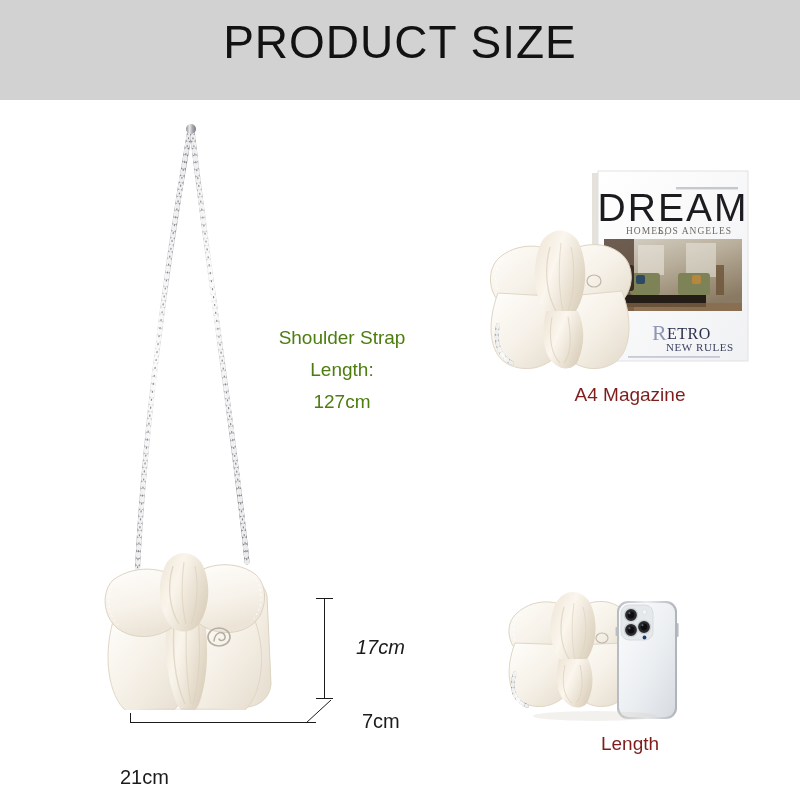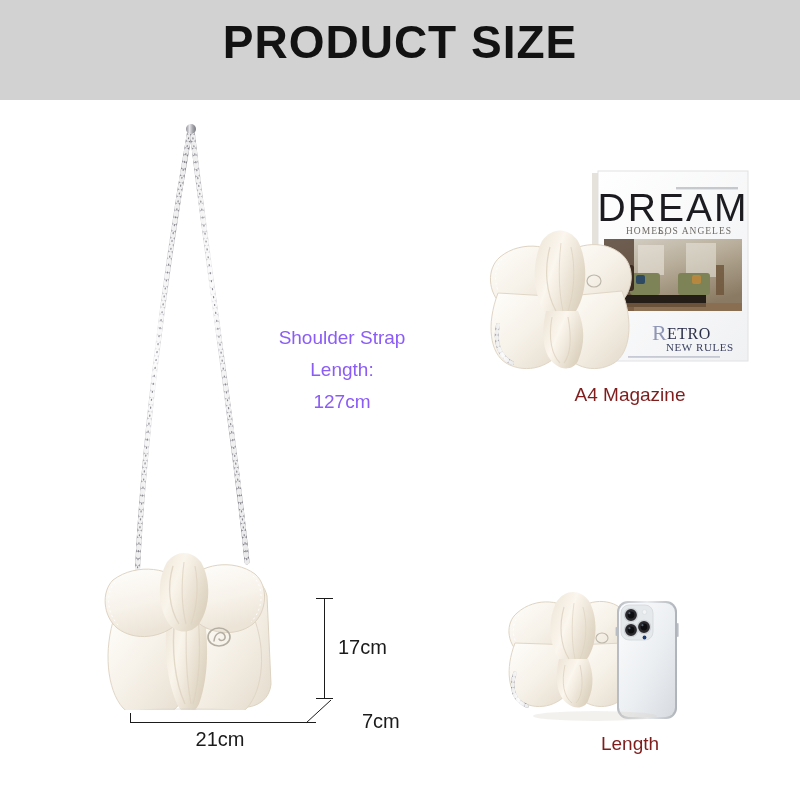--- a/index.html
+++ b/index.html
@@ -26,50 +26,50 @@
   }
   .header-title {
     position: absolute;
     left: 0; top: 0;
     width: 800px;
     height: 84px;
     display: flex;
     align-items: center;
     justify-content: center;
     font-size: 46px;
-    font-weight: bold;
+    font-weight: normal;
     letter-spacing: 1px;
     color: #121212;
     font-family: "Liberation Sans", sans-serif;
   }
 
   .strap-label {
     position: absolute;
     left: 262px;
     top: 322px;
     width: 160px;
     text-align: center;
     font-size: 19px;
     line-height: 32px;
-    color: #8b5cf6;
+    color: #4d7c0f;
   }
 
   .caption {
     position: absolute;
     text-align: center;
     font-size: 19px;
     color: #7f1d1d;
   }
   .caption-magazine { left: 510px; top: 384px; width: 240px; }
   .caption-phone    { left: 520px; top: 733px; width: 220px; }
 
   .dim-text { position: absolute; font-size: 20px; color: #1b1b1b; }
-  .dim-17 { left: 338px; top: 636px; }
+  .dim-17 { left: 356px; top: 636px; font-style: italic; }
   .dim-7  { left: 338px; top: 710px; margin-left: 24px; }
-  .dim-21 { left: 120px; top: 728px; width: 200px; text-align: center; }
+  .dim-21 { left: 120px; top: 766px; width: 200px; }
 
   
   .dim-line-v {
     position: absolute;
     left: 324px; top: 598px;
     width: 1px; height: 100px;
     background: #1b1b1b;
   }
   .dim-cap {
     position: absolute;

